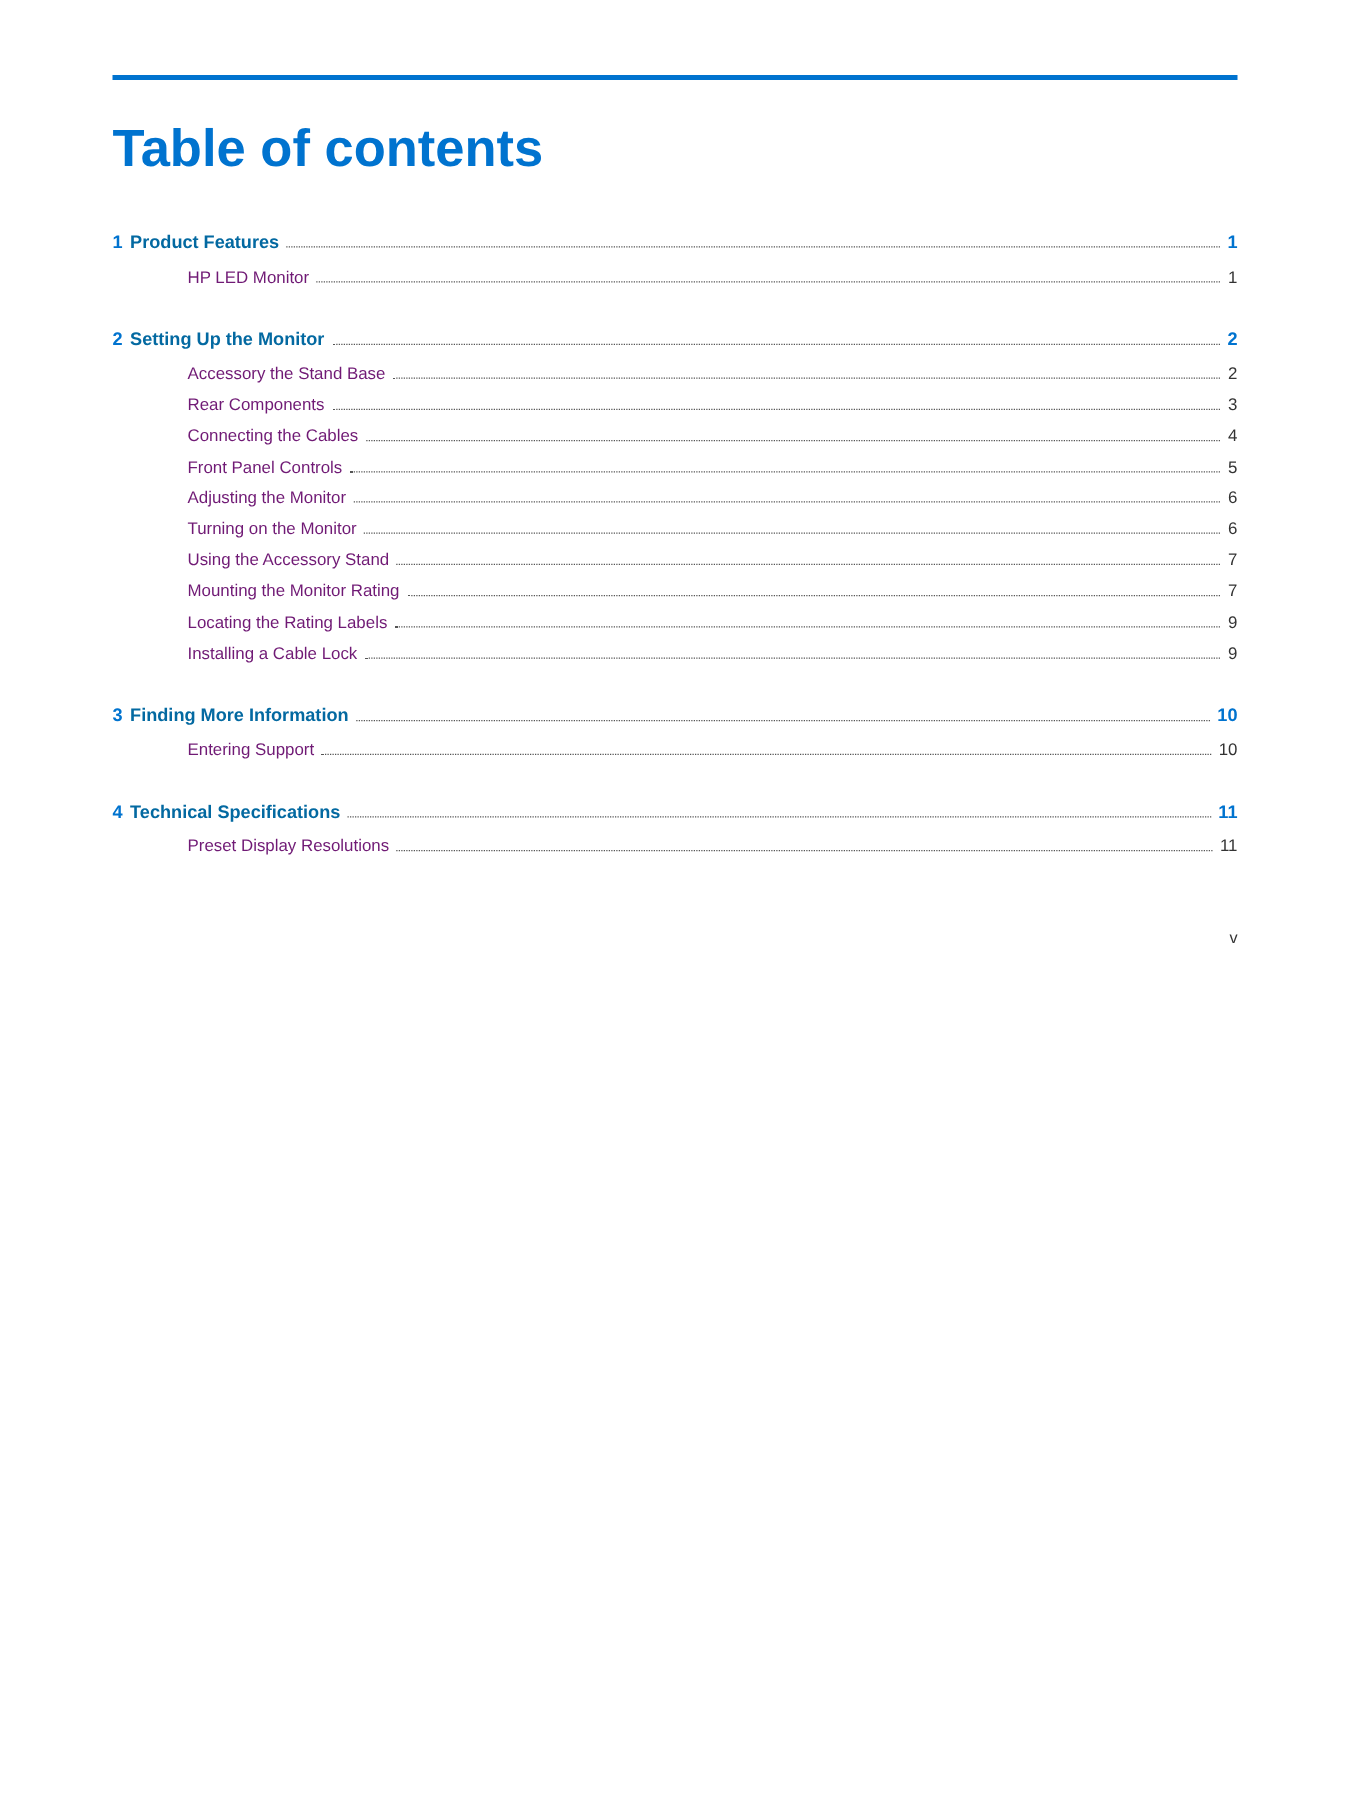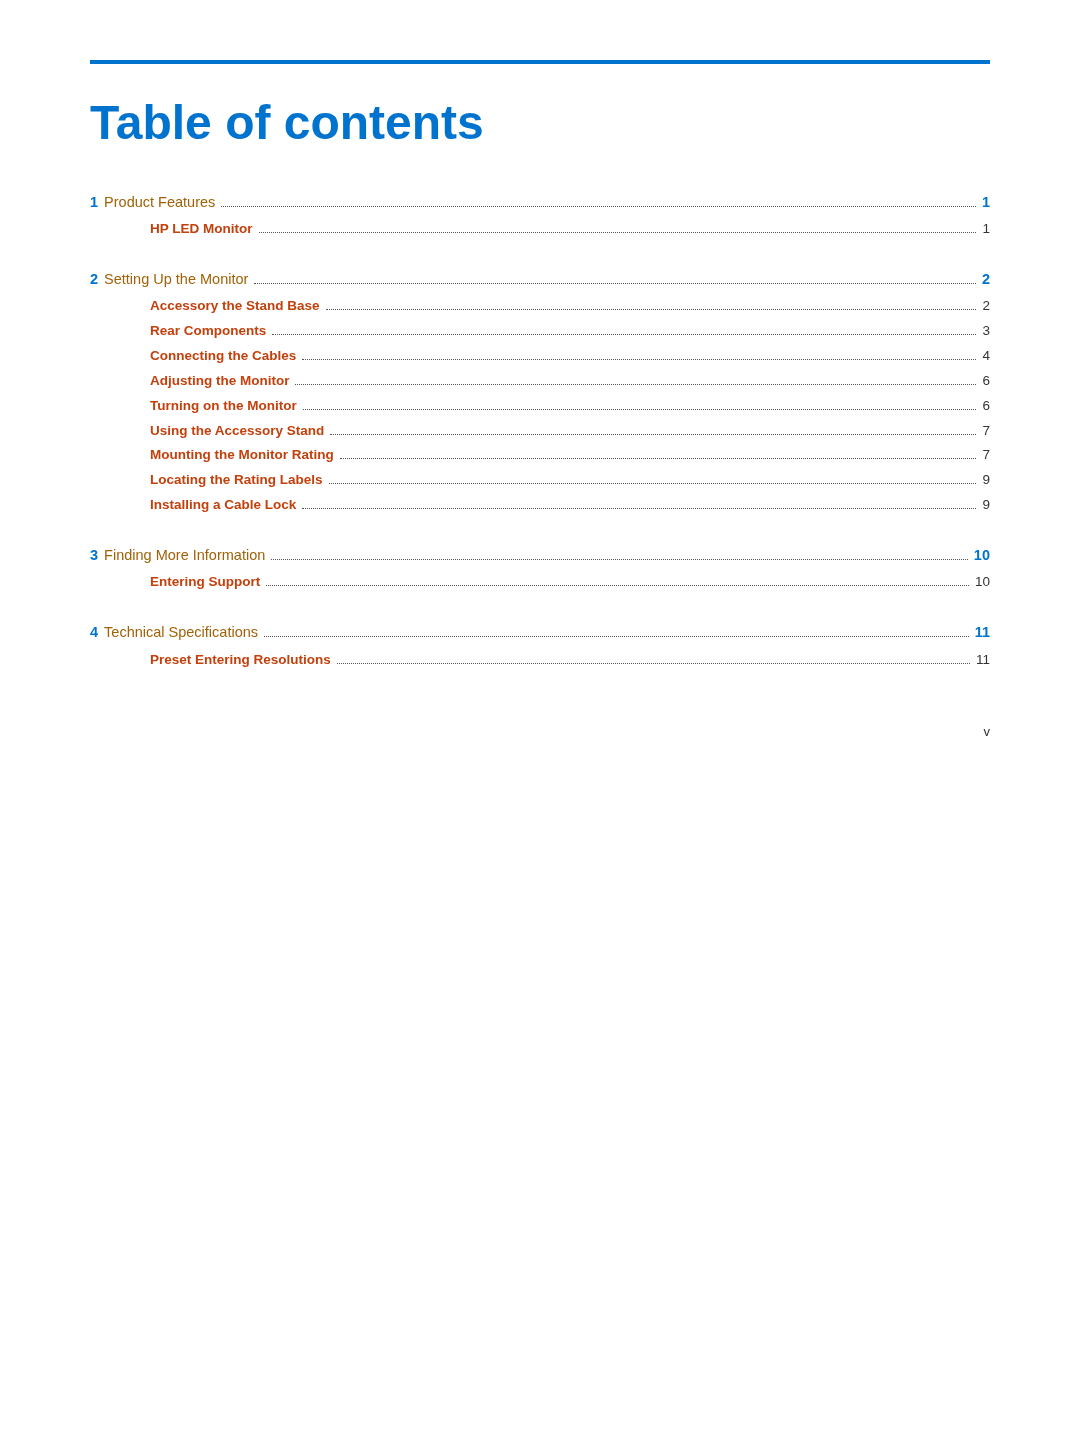--- a/index.html
+++ b/index.html
@@ -22,21 +22,21 @@
     }
 
     .top-border {
       width: 100%;
       height: 4px;
       background: #0073cf;
       margin-bottom: 30px;
     }
 
     .page-title {
-      font-size: 48px;
+      font-size: 42px;
       font-weight: 700;
       color: #0073cf;
       margin-bottom: 40px;
       line-height: 1.2;
     }
 
     .toc-section {
       margin-bottom: 30px;
     }
 
@@ -51,22 +51,22 @@
     }
 
     .toc-chapter .chapter-num {
       color: #0073cf;
       font-weight: 700;
       margin-right: 6px;
       white-space: nowrap;
     }
 
     .toc-chapter .chapter-title {
-      color: #a16207;
-      font-weight: 400;
+      color: #0369a1;
+      font-weight: 700;
       flex: 0 0 auto;
     }
 
     .toc-chapter .dots {
       flex: 1;
       border-bottom: 1px dotted #555;
       margin: 0 6px;
       margin-bottom: 3px;
       min-width: 20px;
     }
@@ -81,23 +81,23 @@
       display: flex;
       align-items: baseline;
       margin-bottom: 6px;
       font-size: 13.5px;
       color: #333;
       line-height: 1.4;
       padding-left: 60px;
     }
 
     .toc-entry .entry-title {
-      color: #c2410c;
+      color: #701a75;
       flex: 0 0 auto;
-      font-weight: bold;
+      font-weight: normal;
     }
 
     .toc-entry .dots {
       flex: 1;
       border-bottom: 1px dotted #555;
       margin: 0 6px;
       margin-bottom: 3px;
       min-width: 20px;
     }
 
@@ -158,20 +158,25 @@
           <span class="entry-title">Rear Components</span>
           <span class="dots"></span>
           <span class="page-num">3</span>
         </div>
         <div class="toc-entry">
           <span class="entry-title">Connecting the Cables</span>
           <span class="dots"></span>
           <span class="page-num">4</span>
         </div>
         <div class="toc-entry">
+          <span class="entry-title">Front Panel Controls</span>
+          <span class="dots"></span>
+          <span class="page-num">5</span>
+        </div>
+        <div class="toc-entry">
           <span class="entry-title">Adjusting the Monitor</span>
           <span class="dots"></span>
           <span class="page-num">6</span>
         </div>
         <div class="toc-entry">
           <span class="entry-title">Turning on the Monitor</span>
           <span class="dots"></span>
           <span class="page-num">6</span>
         </div>
         <div class="toc-entry">
@@ -211,21 +216,21 @@
         <div class="section-gap"></div>
       </div>
       <div class="toc-section">
         <div class="toc-chapter">
           <span class="chapter-num">4</span>
           <span class="chapter-title">Technical Specifications</span>
           <span class="dots"></span>
           <span class="page-num">11</span>
         </div>
         <div class="toc-entry">
-          <span class="entry-title">Preset Entering Resolutions</span>
+          <span class="entry-title">Preset Display Resolutions</span>
           <span class="dots"></span>
           <span class="page-num">11</span>
         </div>
         <div class="section-gap"></div>
       </div>
     </div>
 
   <div class="page-footer">v</div>
 </div>
 

